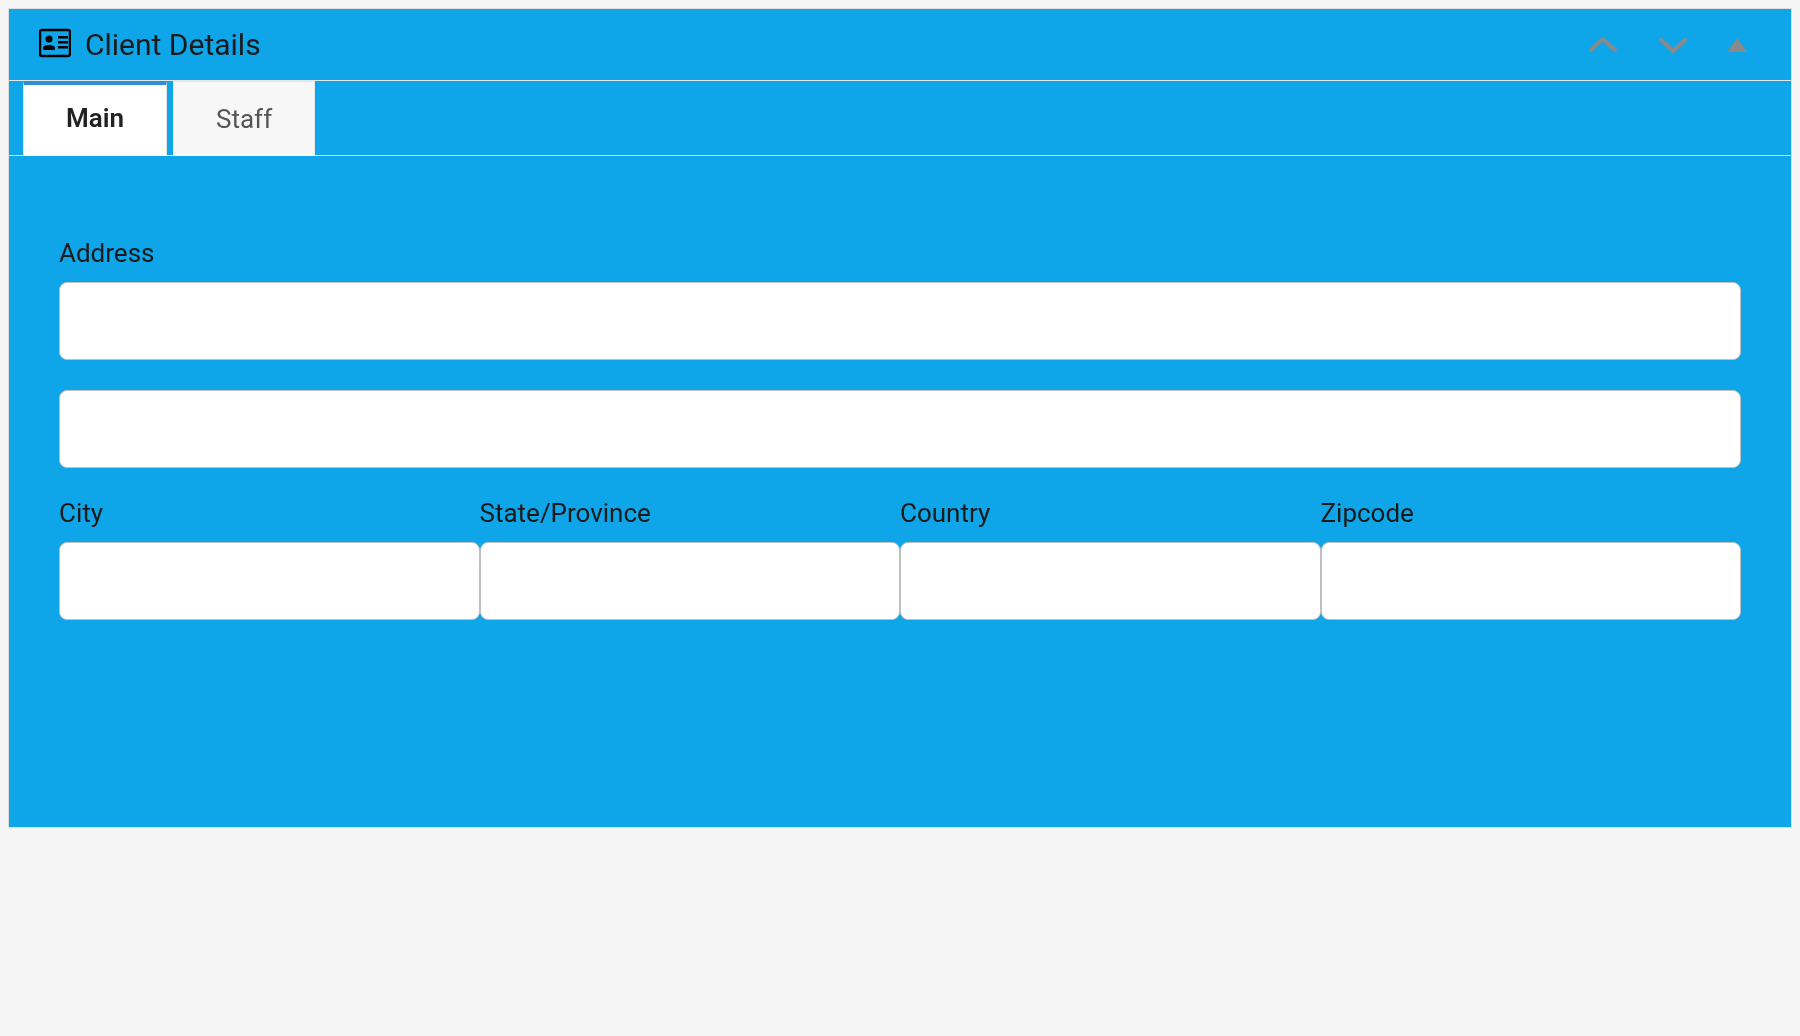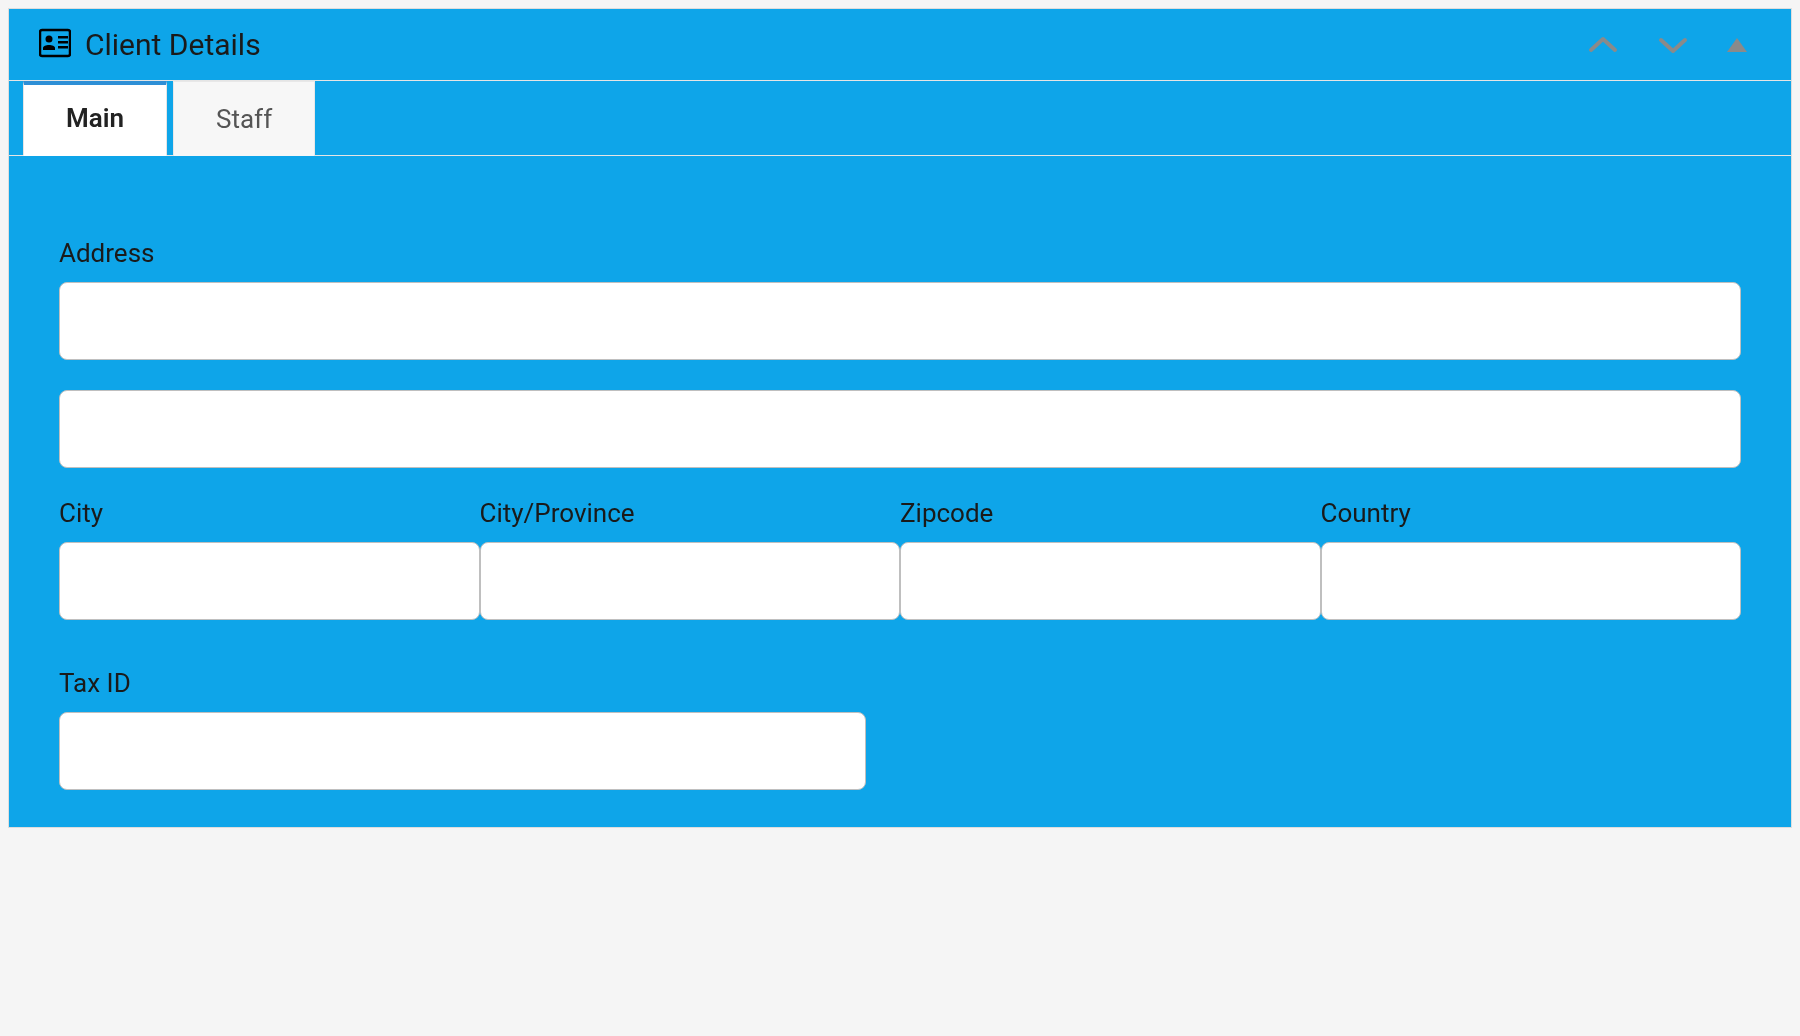--- a/index.html
+++ b/index.html
@@ -188,32 +188,28 @@
       <div class="address-gap"></div>
       <input type="text" class="text-input" value="" style="">
     </div>
 
     <div class="four-col">
       <div class="col">
         <label class="field-label">City</label>
         <input type="text" class="text-input" value="" style="">
       </div>
       <div class="col">
-        <label class="field-label">City/Province</label>
+        <label class="field-label">State/Province</label>
+        <input type="text" class="text-input" value="" style="">
+      </div>
+      <div class="col">
+        <label class="field-label">Country</label>
         <input type="text" class="text-input" value="" style="">
       </div>
       <div class="col">
         <label class="field-label">Zipcode</label>
         <input type="text" class="text-input" value="" style="">
       </div>
-      <div class="col">
-        <label class="field-label">Country</label>
-        <input type="text" class="text-input" value="" style="">
-      </div>
-    </div>
-
-    <div class="half-row">
-      <label class="field-label">Tax ID</label>
-      <input type="text" class="text-input" value="" style="">
-    </div>
+    </div>
+
 
   </div>
 </div>
 
 </body></html>

